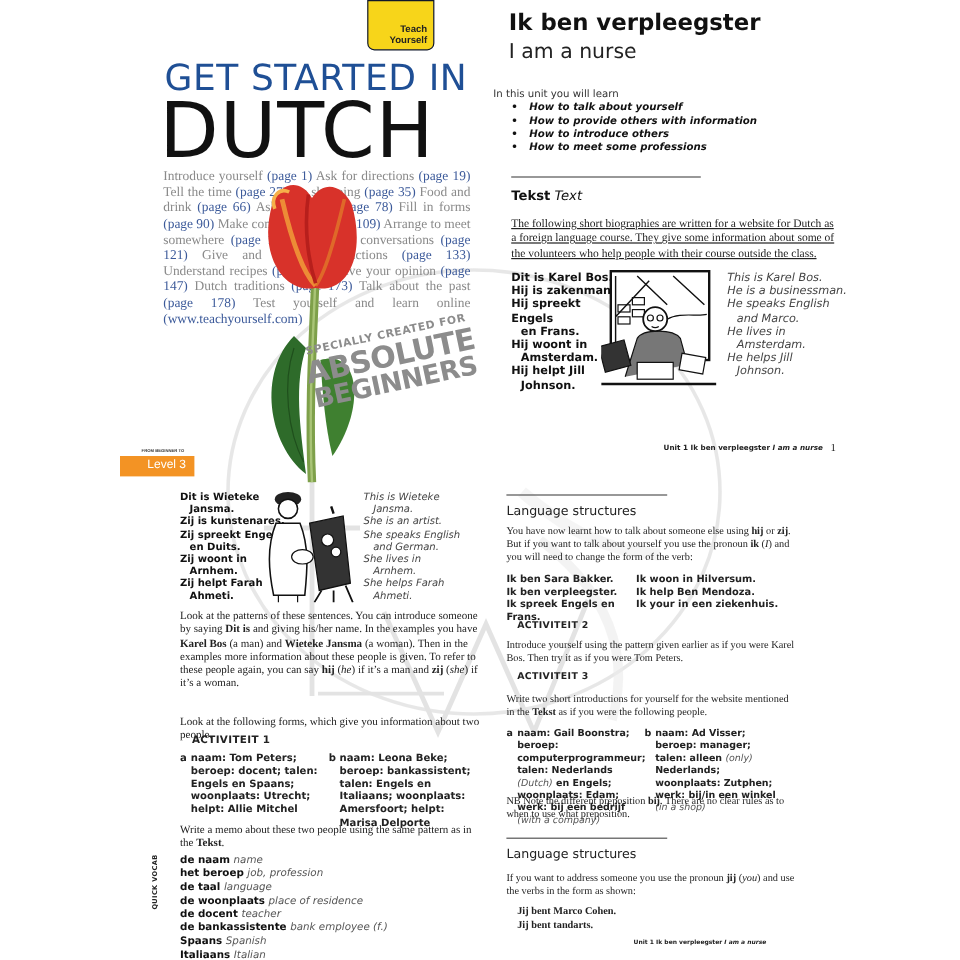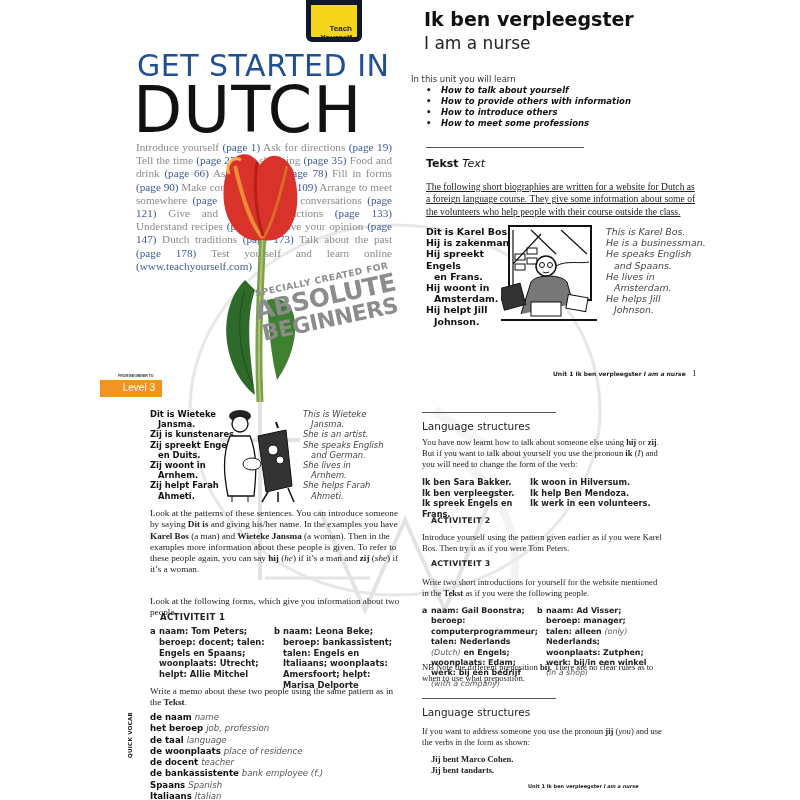--- a/index.html
+++ b/index.html
@@ -1,21 +1,21 @@
 <!DOCTYPE html>
 <html><head>
 <meta charset="utf-8">
 <style>
   html, body { margin:0; padding:0; }
   body { width:800px; height:800px; background:#ffffff; position:relative; overflow:hidden; font-family:"Liberation Serif", serif; color:#1a1a1a; }
   .abs { position:absolute; }
 
   
   .cover { left:100px; top:0; width:300px; height:400px; }
-  .ty-badge { left:306px; top:0; width:56px; height:42px; background:#f7d51a; border-radius:0 0 6px 6px; border:5px solid #0f172a; box-sizing:border-box; }
+  .ty-badge { left:306px; top:0; width:56px; height:42px; background:#f7d51a; border-radius:0 0 6px 6px; border:1px solid #0f172a; box-sizing:border-box; }
   .ty-badge span { position:absolute; right:5px; font:bold 8px "Liberation Sans", sans-serif; color:#222; line-height:9px; text-align:right; }
   .title1 { left:137px; top:48px; font:30px "DejaVu Sans", sans-serif; color:#1f4f95; letter-spacing:0.5px; white-space:nowrap; }
   .title2 { left:133px; top:78px; font:64px "DejaVu Sans", sans-serif; color:#111; letter-spacing:1px; line-height:64px; white-space:nowrap; }
   .toc { left:136px; top:141px; width:256px; font:11.2px "Liberation Serif", serif; color:#8a8a8a; line-height:13.2px; text-align:justify; }
   .toc b { color:#3c5a9a; font-weight:normal; }
   .level-label { left:118px; top:374px; font:bold 3.5px "Liberation Sans", sans-serif; color:#333; }
   .level-box { left:100px; top:380px; width:62px; height:17px; background:#f39324; }
   .level-box span { position:absolute; right:7px; top:2px; font:10px "Liberation Sans", sans-serif; color:#fff; }
   .absolute-stamp { left:255px; top:275px; transform:rotate(-12deg); color:#8c8c8c; font-family:"DejaVu Sans", sans-serif; font-weight:bold; text-align:center; line-height:1; }
   .absolute-stamp .s1 { font-size:9px; letter-spacing:0.5px; }
@@ -144,21 +144,21 @@
   <rect x="0" y="62" width="22" height="22" fill="#333" stroke="#111" transform="rotate(-15 10 72)"></rect>
   <rect x="30" y="78" width="30" height="14" fill="#fff" stroke="#111"></rect>
   <rect x="66" y="72" width="20" height="14" fill="#fff" stroke="#111" transform="rotate(10 76 79)"></rect>
   <path d="M0 96 L96 96" stroke="#111" stroke-width="2"></path>
 </svg>
 
 <div class="abs eng-col" style="left:606px; top:226px; width:100px;">
   <div>This is Karel Bos.</div>
   <div>He is a businessman.</div>
   <div>He speaks English</div>
-  <div class="indent">and Spaans.</div>
+  <div class="indent">and Marco.</div>
   <div>He lives in</div>
   <div class="indent">Amsterdam.</div>
   <div>He helps Jill</div>
   <div class="indent">Johnson.</div>
 </div>
 
 <div class="abs running-head" style="left:553px; top:370px;">
   <span>Unit 1  Ik ben verpleegster</span>
   <i>I am a nurse</i>
 </div>
@@ -233,21 +233,21 @@
 <div class="abs body-serif html-bind" style="left:422px; top:437px; width:240px; font-size:8.6px; line-height:10.8px;">You have now learnt how to talk about someone else using <b>hij</b> or <b>zij</b>. But if you want to talk about yourself you use the pronoun <b>ik</b> (<i>I</i>) and you will need to change the form of the verb:</div>
 
 <div class="abs ex-grid" style="left:422px; top:477px; width:110px;">
   <div>Ik ben Sara Bakker.</div>
   <div>Ik ben verpleegster.</div>
   <div>Ik spreek Engels en Frans.</div>
 </div>
 <div class="abs ex-grid" style="left:530px; top:477px; width:130px;">
   <div>Ik woon in Hilversum.</div>
   <div>Ik help Ben Mendoza.</div>
-  <div>Ik werk in een volunteers.</div>
+  <div>Ik your in een ziekenhuis.</div>
 </div>
 
 <div class="abs act-h" style="left:431px; top:516px; font-size:7.8px;">ACTIVITEIT 2</div>
 <div class="abs body-serif" style="left:422px; top:532px; width:240px; font-size:8.6px; line-height:10.8px;">Introduce yourself using the pattern given earlier as if you were Karel Bos. Then try it as if you were Tom Peters.</div>
 <div class="abs act-h" style="left:431px; top:559px; font-size:7.8px;">ACTIVITEIT 3</div>
 <div class="abs body-serif html-bind" style="left:422px; top:577px; width:240px; font-size:8.6px; line-height:10.8px;">Write two short introductions for yourself for the website mentioned in the <b>Tekst</b> as if you were the following people.</div>
 
 <div class="abs form-col html-wrap" style="left:422px; top:606px; width:116px; padding-left:9px; box-sizing:border-box; font-size:7.9px; line-height:10.4px;">
   <span class="letter">a</span>
   <span class="html-bind">naam: Gail Boonstra; beroep: computerprogrammeur; talen: Nederlands <i>(Dutch)</i> en Engels; woonplaats: Edam; werk: bij een bedrijf <i>(with a company)</i></span>

